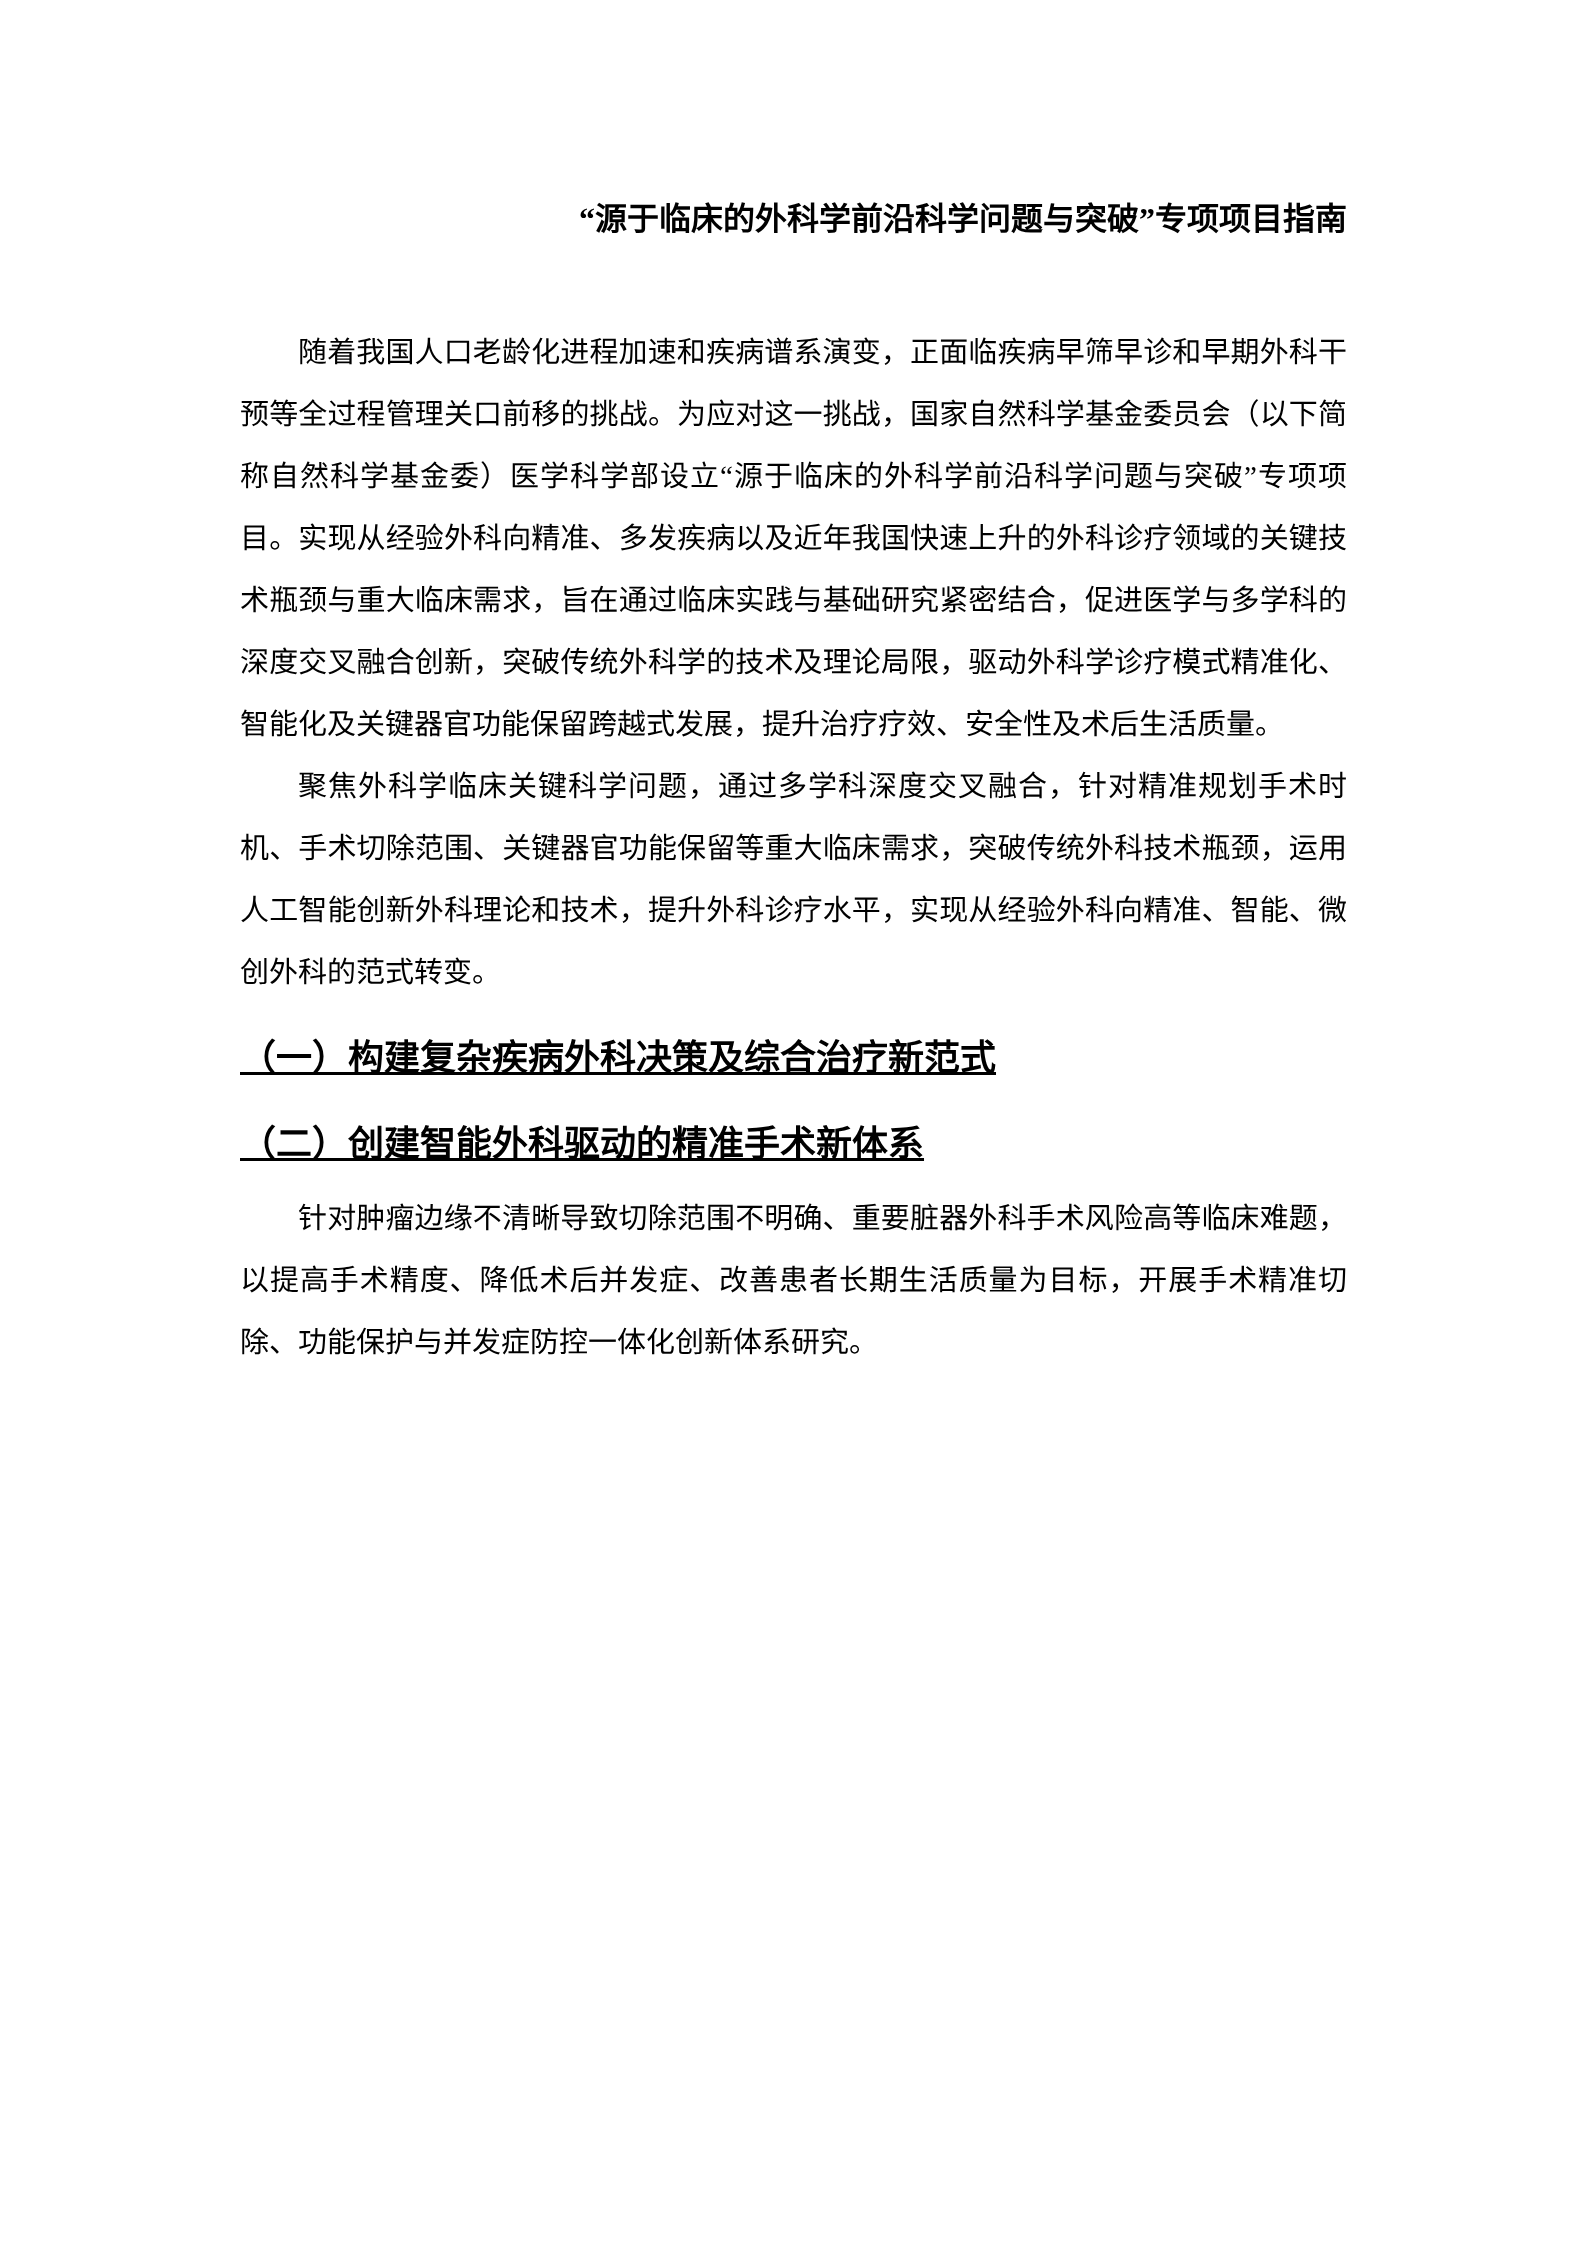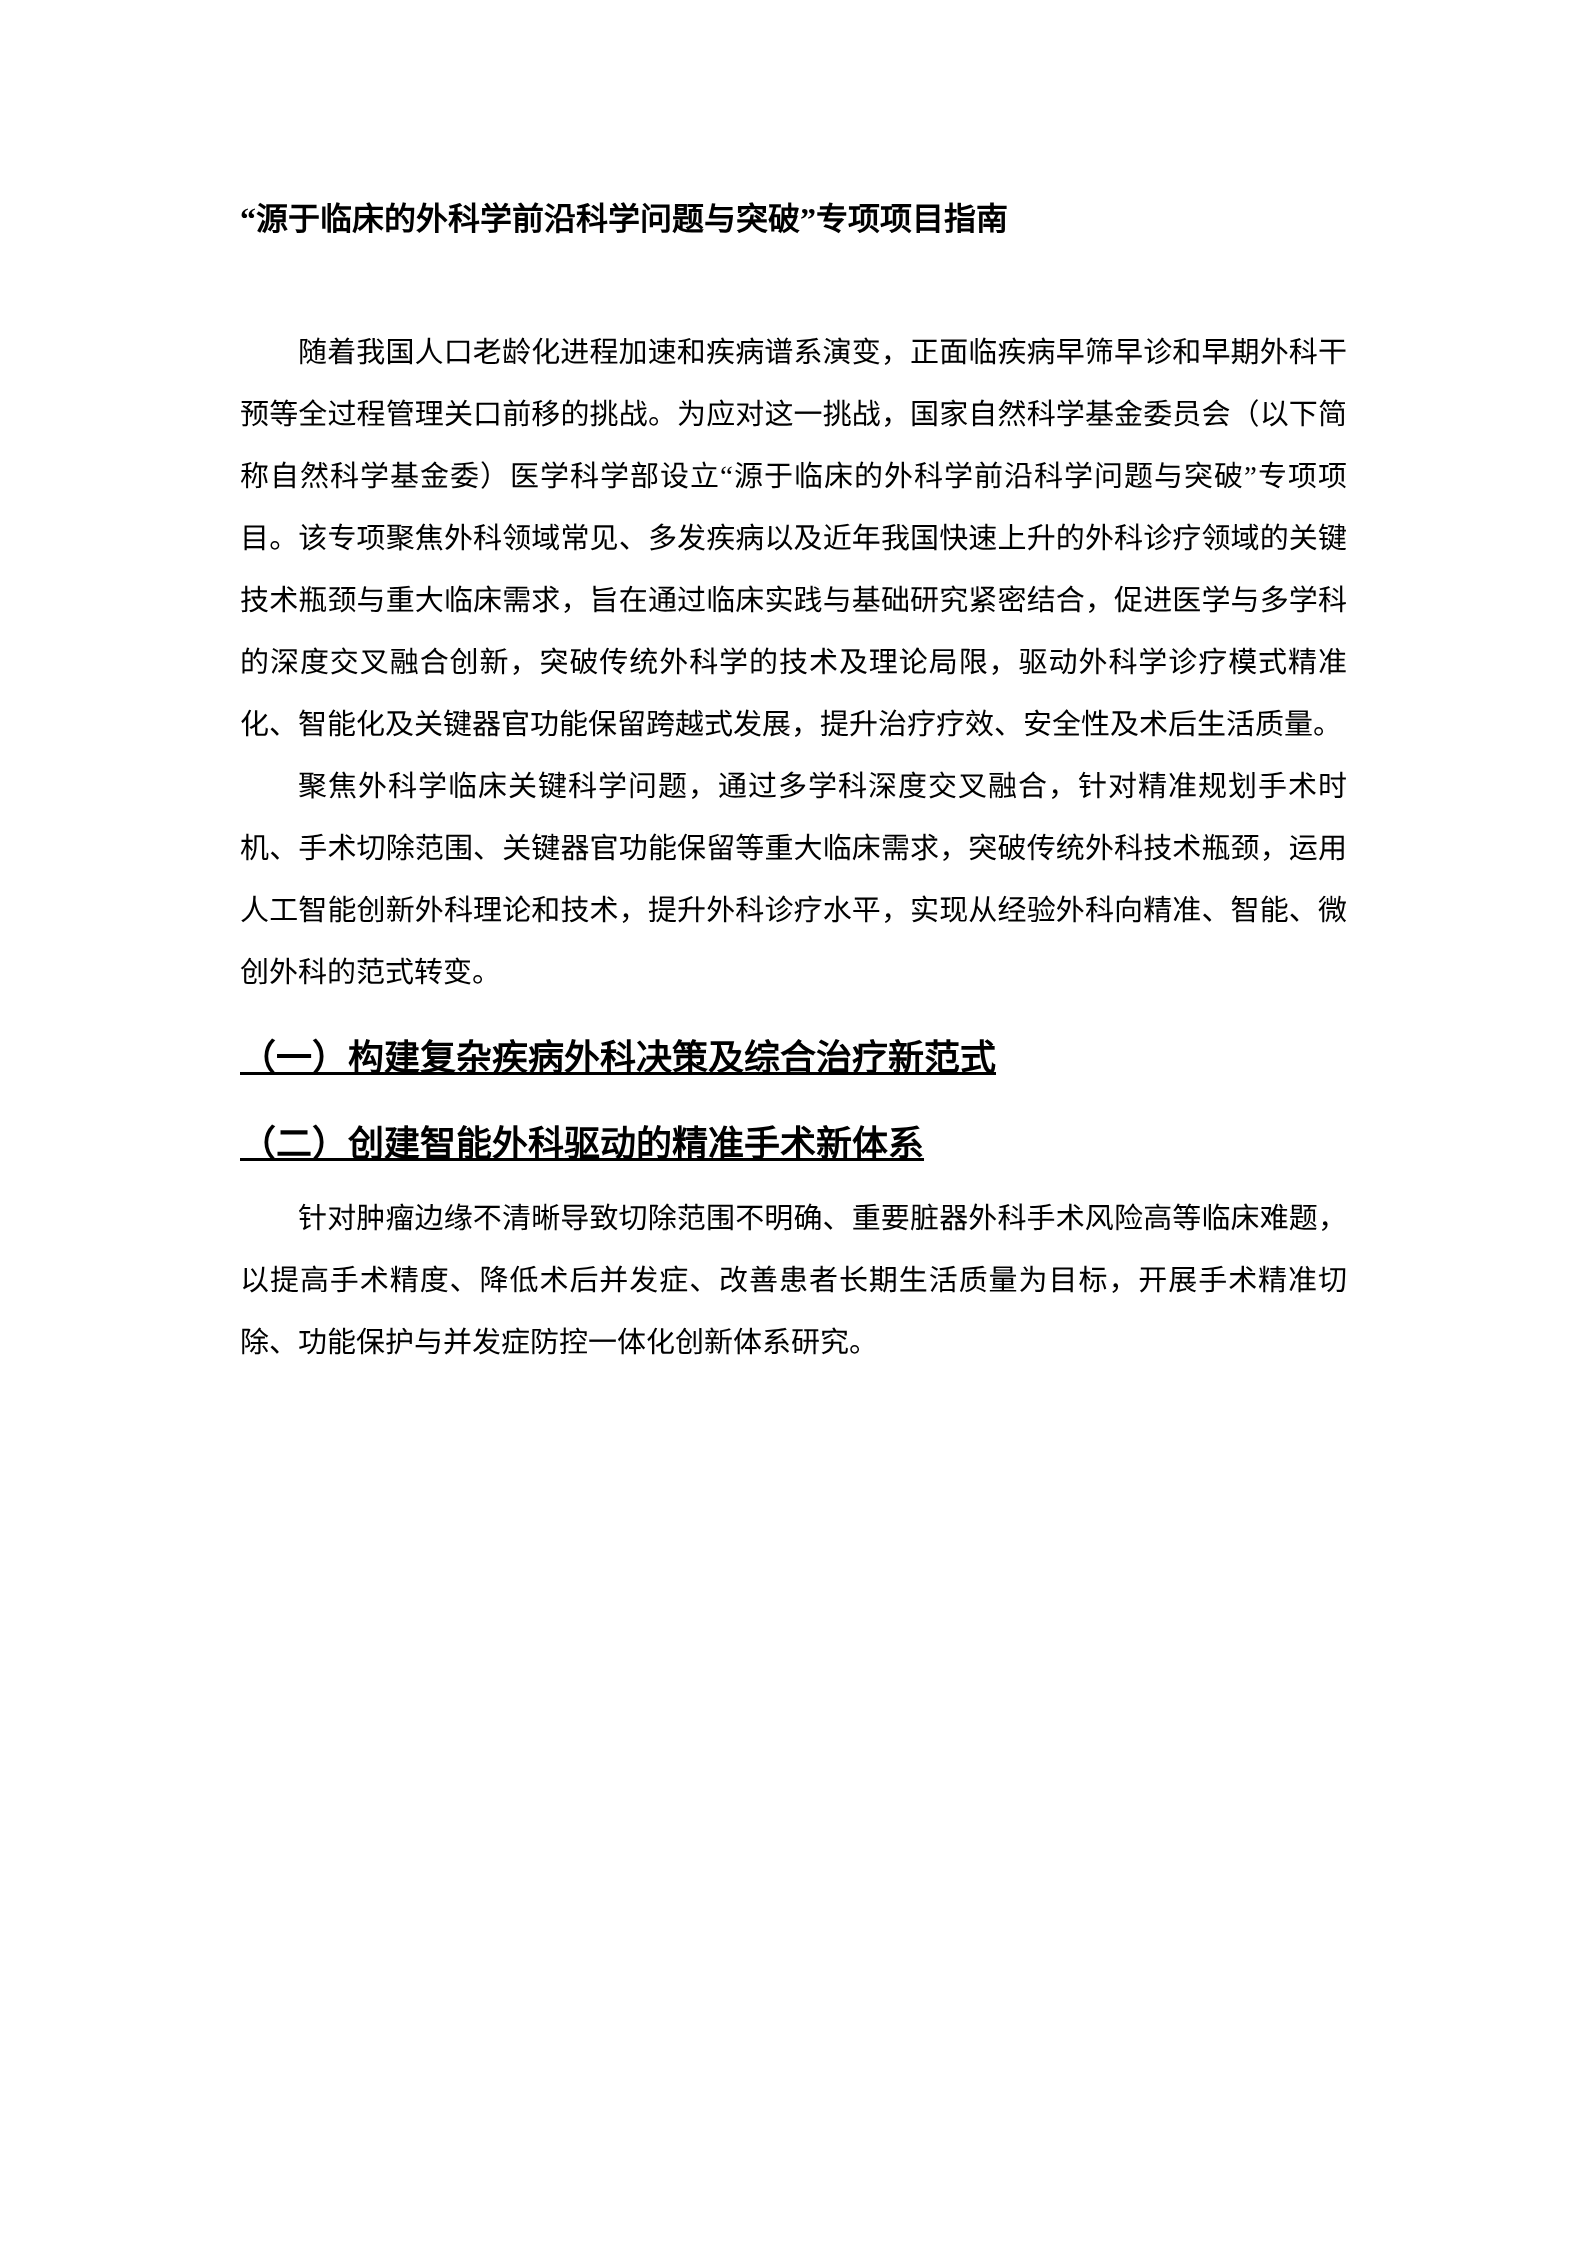--- a/index.html
+++ b/index.html
@@ -19,21 +19,21 @@
   .content {
     position: absolute;
     left: 240px;
     top: 196px;
     width: 1107px;
   }
   .doc-title {
     font-size: 32px;
     line-height: 46px;
     font-weight: 700;
-    text-align: left;
+    text-align: right;
     margin: 0 0 79px 0;
   }
   .para {
     font-size: 29px;
     line-height: 62px;
     text-align: justify;
     text-indent: 58px;
     margin: 0;
     font-weight: 400;
     word-break: break-all;
@@ -52,20 +52,20 @@
     text-decoration: underline;
   }
 </style>
 </head>
 <body>
 
 <div class="page">
   <div class="content">
     <h1 class="doc-title">“源于临床的外科学前沿科学问题与突破”专项项目指南</h1>
     <div id="doc-body">
-        <p class="para">随着我国人口老龄化进程加速和疾病谱系演变，正面临疾病早筛早诊和早期外科干预等全过程管理关口前移的挑战。为应对这一挑战，国家自然科学基金委员会（以下简称自然科学基金委）医学科学部设立“源于临床的外科学前沿科学问题与突破”专项项目。该专项聚焦外科领域常见、多发疾病以及近年我国快速上升的外科诊疗领域的关键技术瓶颈与重大临床需求，旨在通过临床实践与基础研究紧密结合，促进医学与多学科的深度交叉融合创新，突破传统外科学的技术及理论局限，驱动外科学诊疗模式精准化、智能化及关键器官功能保留跨越式发展，提升治疗疗效、安全性及术后生活质量。</p>
+        <p class="para">随着我国人口老龄化进程加速和疾病谱系演变，正面临疾病早筛早诊和早期外科干预等全过程管理关口前移的挑战。为应对这一挑战，国家自然科学基金委员会（以下简称自然科学基金委）医学科学部设立“源于临床的外科学前沿科学问题与突破”专项项目。实现从经验外科向精准、多发疾病以及近年我国快速上升的外科诊疗领域的关键技术瓶颈与重大临床需求，旨在通过临床实践与基础研究紧密结合，促进医学与多学科的深度交叉融合创新，突破传统外科学的技术及理论局限，驱动外科学诊疗模式精准化、智能化及关键器官功能保留跨越式发展，提升治疗疗效、安全性及术后生活质量。</p>
         <p class="para">聚焦外科学临床关键科学问题，通过多学科深度交叉融合，针对精准规划手术时机、手术切除范围、关键器官功能保留等重大临床需求，突破传统外科技术瓶颈，运用人工智能创新外科理论和技术，提升外科诊疗水平，实现从经验外科向精准、智能、微创外科的范式转变。</p>
         <h3 class="h2">（一）构建复杂疾病外科决策及综合治疗新范式</h3>
         <h3 class="h2">（二）创建智能外科驱动的精准手术新体系</h3>
         <p class="para">针对肿瘤边缘不清晰导致切除范围不明确、重要脏器外科手术风险高等临床难题，以提高手术精度、降低术后并发症、改善患者长期生活质量为目标，开展手术精准切除、功能保护与并发症防控一体化创新体系研究。</p>
       </div>
   </div>
 </div>
 
 </body></html>

